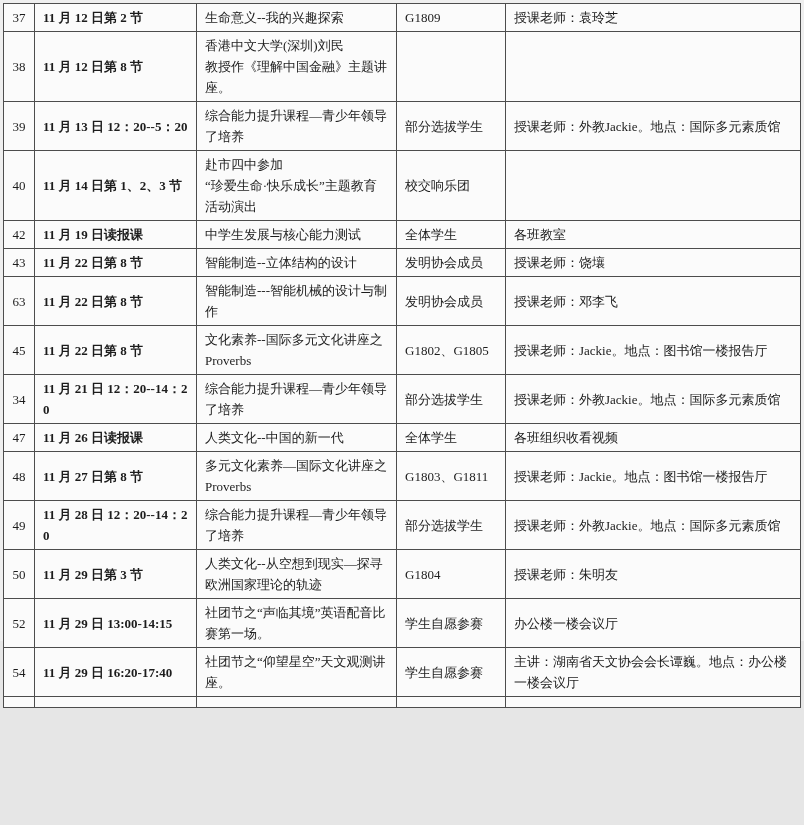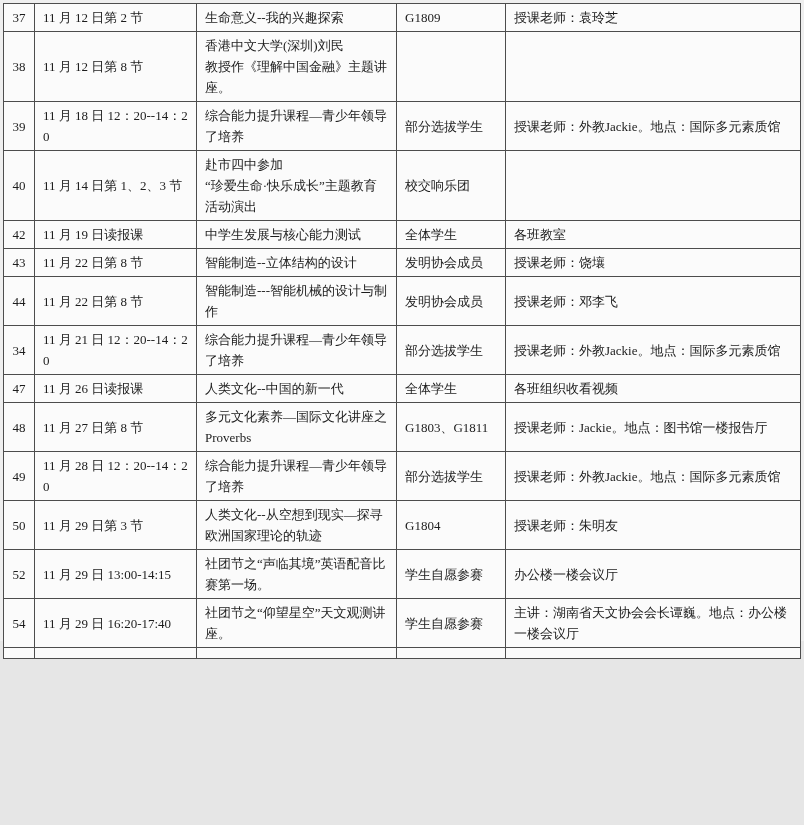--- a/index.html
+++ b/index.html
@@ -24,21 +24,21 @@
   table.schedule td{
     border:1px solid #4d4d4d;
     font-size:13px;
     line-height:21px;
     vertical-align:middle;
     padding:3px 8px;
     word-break:break-all;
     overflow:hidden;
   }
   td.c-no{text-align:center;padding:3px 2px;}
-  td.c-date{padding-left:12px;}
+  td.c-date{padding-left:12px;font-weight:bold;}
   td.c-act{white-space:pre-line;}
   td.c-part{padding-left:8px;}
   td.c-note{padding-left:8px;}
   tr.stub td{height:10px;padding:0;}
 </style>
 </head>
 <body>
 
 <div class="page">
   <table class="schedule">
@@ -62,21 +62,21 @@
     <td class="c-no">38</td>
     <td class="c-date">11 月 12 日第 8 节</td>
     <td class="c-act">香港中文大学(深圳)刘民
 教授作《理解中国金融》主题讲座。</td>
     <td class="c-part"></td>
     <td class="c-note"></td>
   </tr>
 
   <tr>
     <td class="c-no">39</td>
-    <td class="c-date">11 月 18 日 12：20--14：20</td>
+    <td class="c-date">11 月 13 日 12：20--5：20</td>
     <td class="c-act">综合能力提升课程—青少年领导了培养</td>
     <td class="c-part">部分选拔学生</td>
     <td class="c-note">授课老师：外教Jackie。地点：国际多元素质馆</td>
   </tr>
 
   <tr>
     <td class="c-no">40</td>
     <td class="c-date">11 月 14 日第 1、2、3 节</td>
     <td class="c-act">赴市四中参加
 “珍爱生命·快乐成长”主题教育活动演出</td>
@@ -95,27 +95,34 @@
 
   <tr>
     <td class="c-no">43</td>
     <td class="c-date">11 月 22 日第 8 节</td>
     <td class="c-act">智能制造--立体结构的设计</td>
     <td class="c-part">发明协会成员</td>
     <td class="c-note">授课老师：饶壤</td>
   </tr>
 
   <tr>
-    <td class="c-no">44</td>
+    <td class="c-no">63</td>
     <td class="c-date">11 月 22 日第 8 节</td>
     <td class="c-act">智能制造---智能机械的设计与制作</td>
     <td class="c-part">发明协会成员</td>
     <td class="c-note">授课老师：邓李飞</td>
   </tr>
 
+  <tr>
+    <td class="c-no">45</td>
+    <td class="c-date">11 月 22 日第 8 节</td>
+    <td class="c-act">文化素养--国际多元文化讲座之 Proverbs</td>
+    <td class="c-part">G1802、G1805</td>
+    <td class="c-note">授课老师：Jackie。地点：图书馆一楼报告厅</td>
+  </tr>
 
   <tr>
     <td class="c-no">34</td>
     <td class="c-date">11 月 21 日 12：20--14：20</td>
     <td class="c-act">综合能力提升课程—青少年领导了培养</td>
     <td class="c-part">部分选拔学生</td>
     <td class="c-note">授课老师：外教Jackie。地点：国际多元素质馆</td>
   </tr>
 
   <tr>

